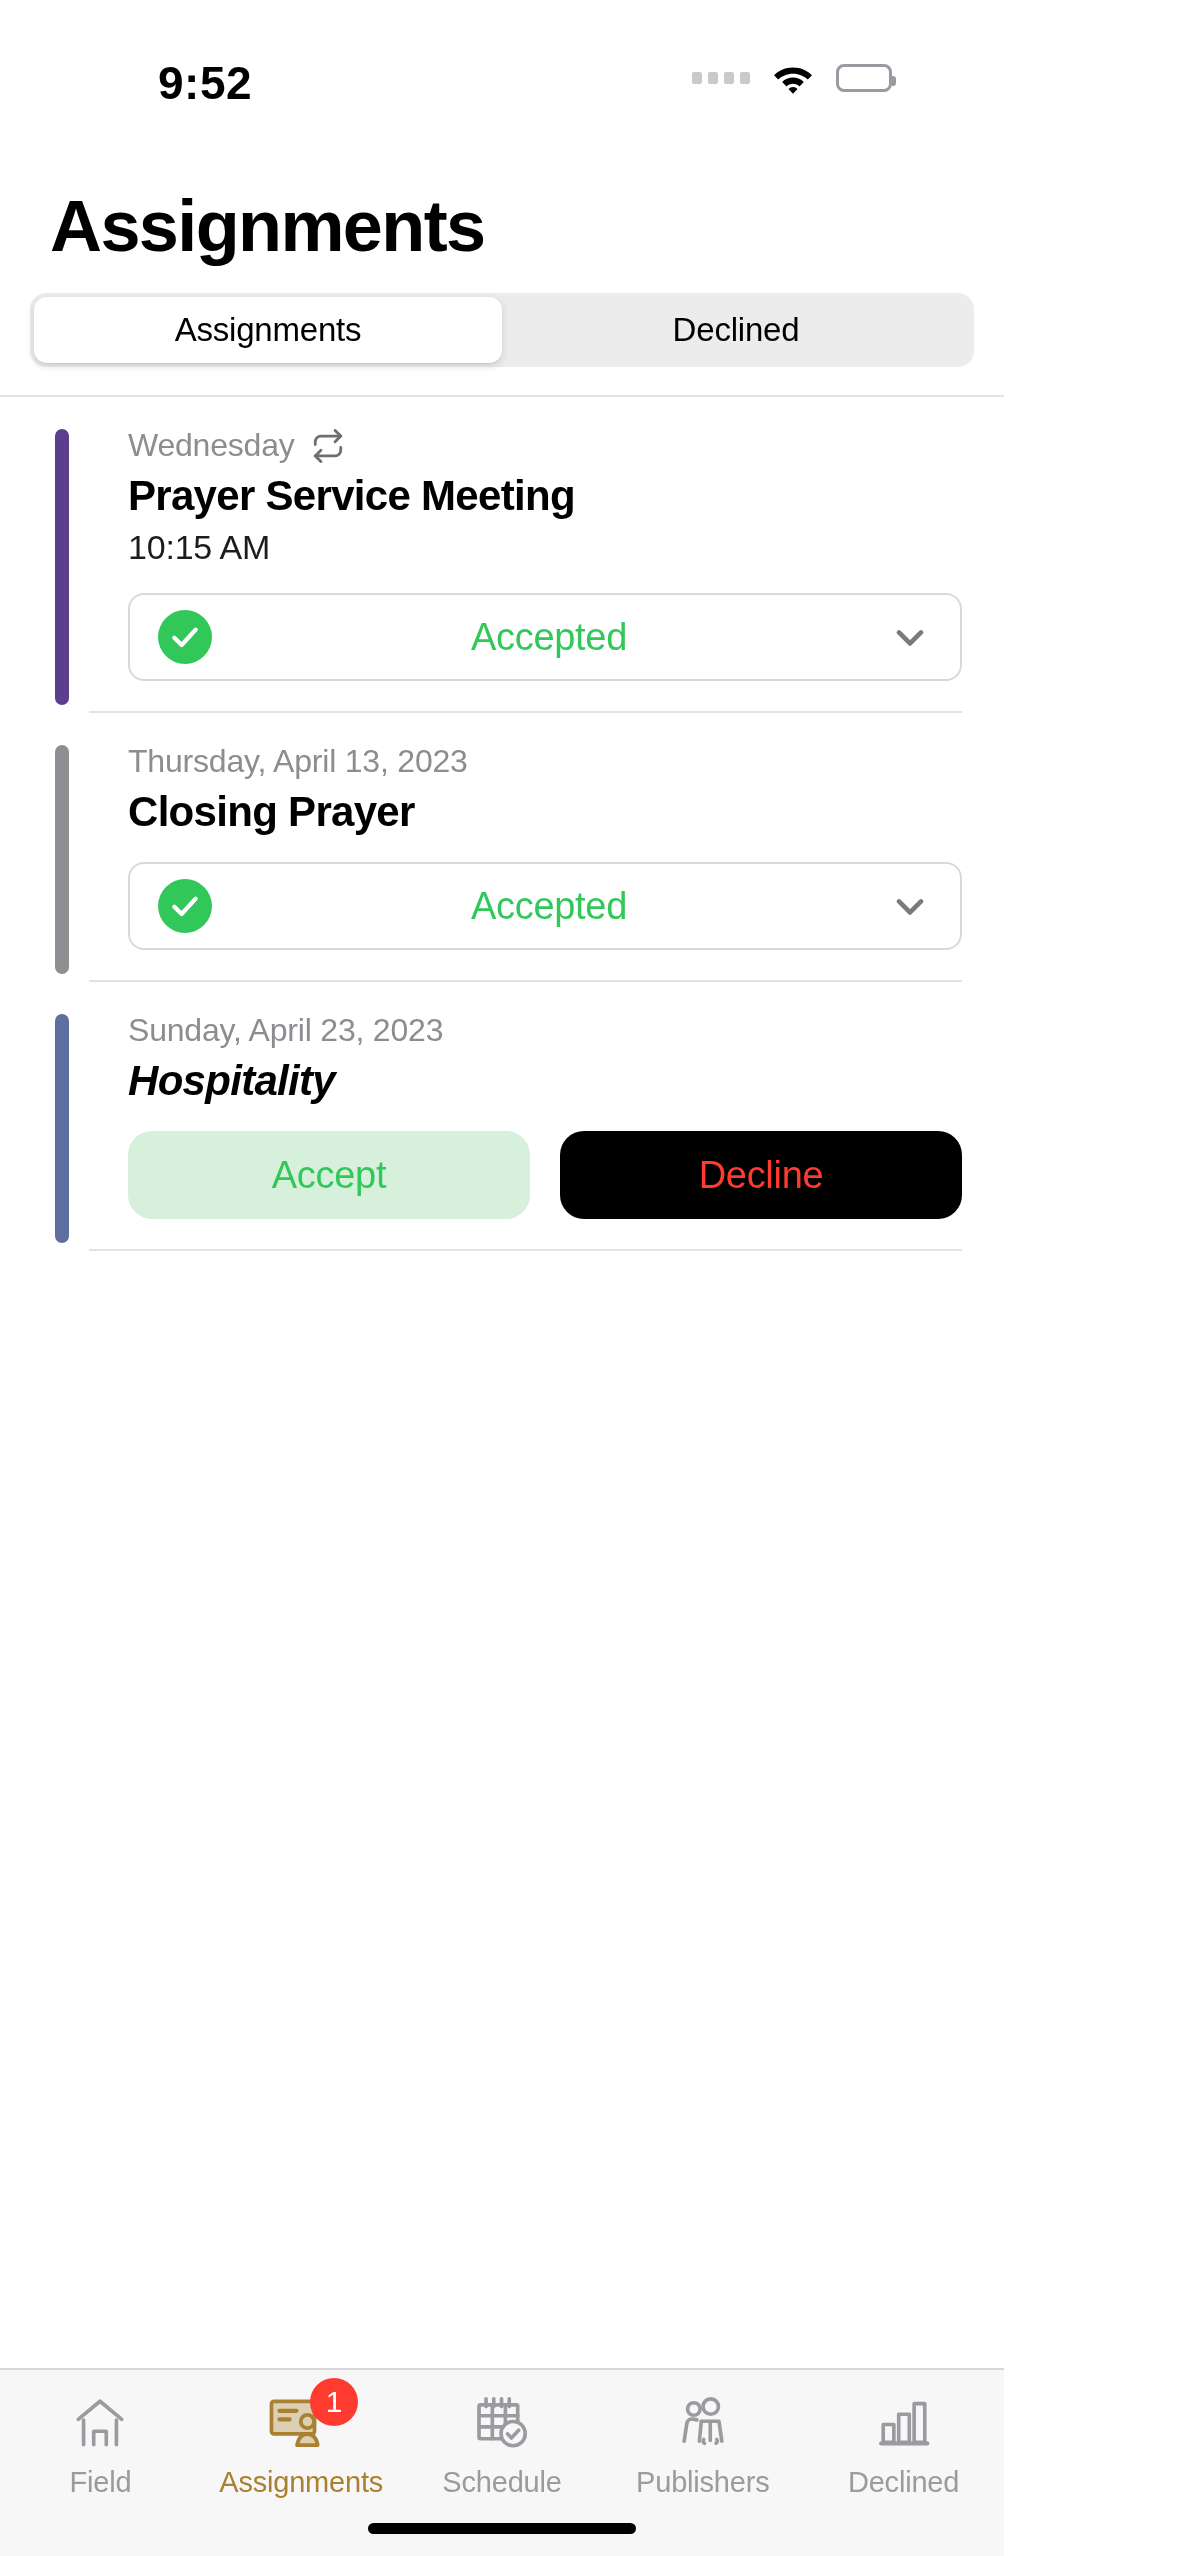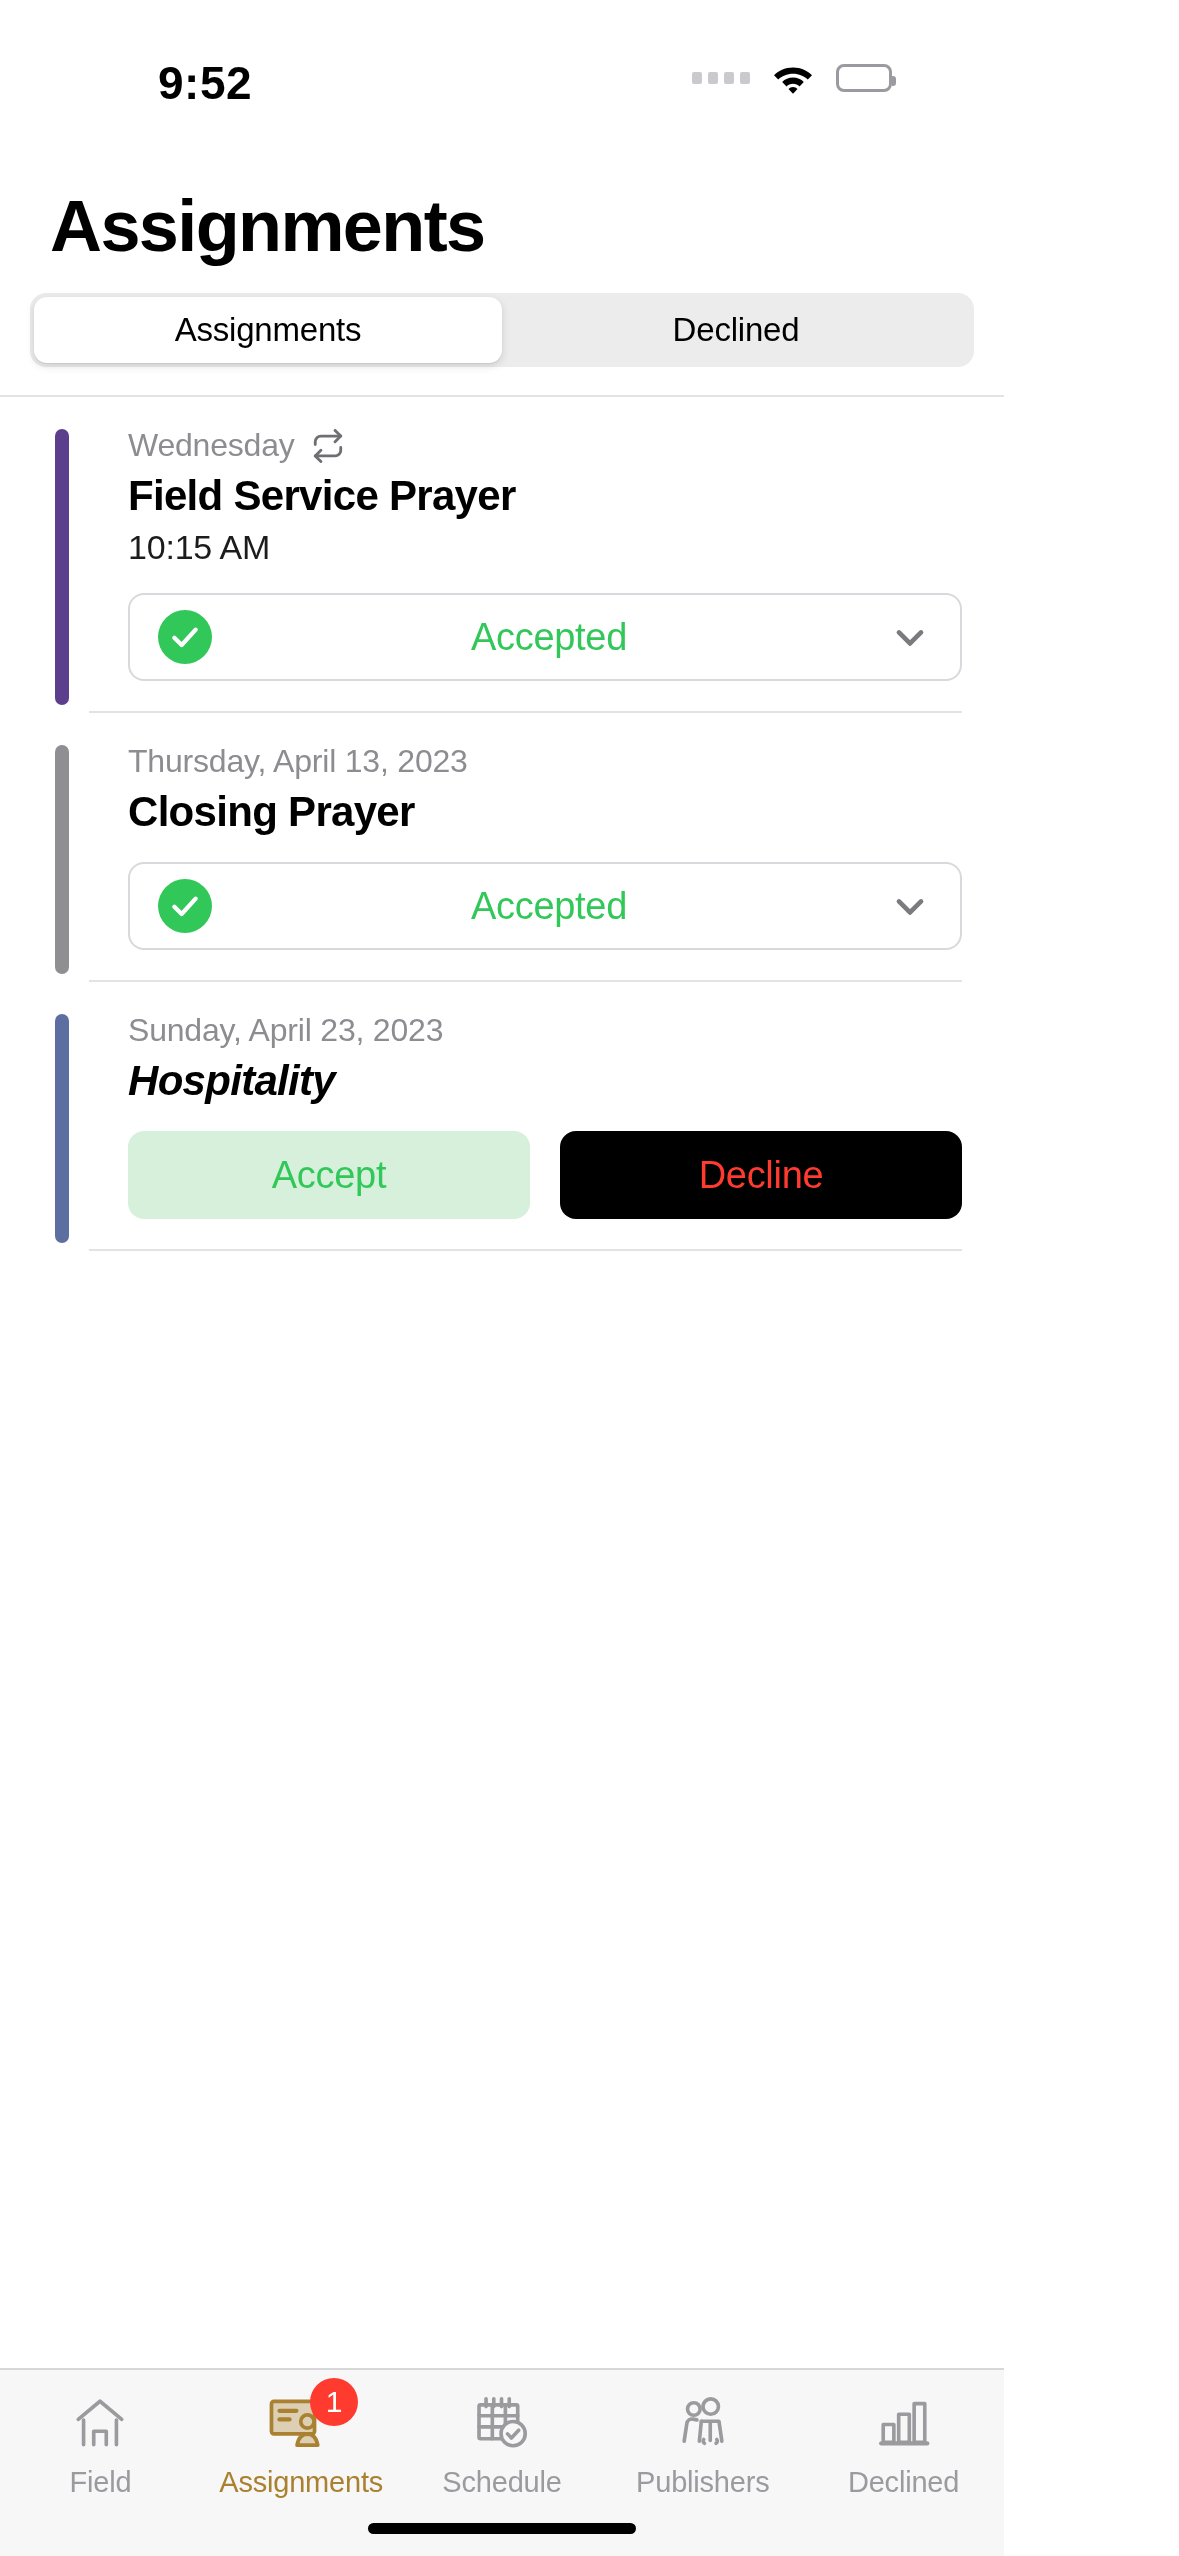--- a/index.html
+++ b/index.html
@@ -70,21 +70,21 @@
   }
   .check svg { display:block; }
   .status-text {
     position:absolute; left:8px; right:0; text-align:center;
     font-size:38px; color:#32C759; font-weight:400; letter-spacing:-0.3px;
   }
   .chevron { margin-left:auto; position:relative; z-index:2; display:flex; }
 
   .action-row { margin-top:26px; display:flex; gap:30px; }
   .action {
-    flex:1; height:88px; border-radius:16px; display:flex;
+    flex:1; height:88px; border-radius:24px; display:flex;
     align-items:center; justify-content:center; font-size:38px; letter-spacing:-0.3px;
   }
   .action.accept { background:#D6F0DC; color:#32C759; }
   .action.decline { background:#000000; color:#FF3B30; }
 
   .card-sep { height:2px; background:#e3e3e5; margin:30px 0 0 126px; }
 
   
   .tabbar {
     position:absolute; left:0; right:0; bottom:0; height:188px;
@@ -150,21 +150,21 @@
             <span class="date">Wednesday</span>
             <span class="repeat-icon">
               <svg width="34" height="34" viewBox="0 0 24 24" fill="none" stroke="#6e6e73" stroke-width="2" stroke-linecap="round" stroke-linejoin="round">
                 <polyline points="17 1 21 5 17 9"></polyline>
                 <path d="M3 11V9a4 4 0 0 1 4-4h14"></path>
                 <polyline points="7 23 3 19 7 15"></polyline>
                 <path d="M21 13v2a4 4 0 0 1-4 4H3"></path>
               </svg>
             </span>
           </div>
-          <div class="title-line">Field Service Prayer</div>
+          <div class="title-line">Prayer Service Meeting</div>
           <div class="time">10:15 AM</div>
           <div class="status-btn">
             <span class="check">
               <svg width="32" height="32" viewBox="0 0 24 24" fill="none" stroke="#ffffff" stroke-width="3.2" stroke-linecap="round" stroke-linejoin="round">
                 <polyline points="4 12.5 9.5 18 20 6.5"></polyline>
               </svg>
             </span>
             <span class="status-text">Accepted</span>
             <span class="chevron">
               <svg width="44" height="44" viewBox="0 0 24 24" fill="none" stroke="#7a7a7f" stroke-width="2.6" stroke-linecap="round" stroke-linejoin="round">

